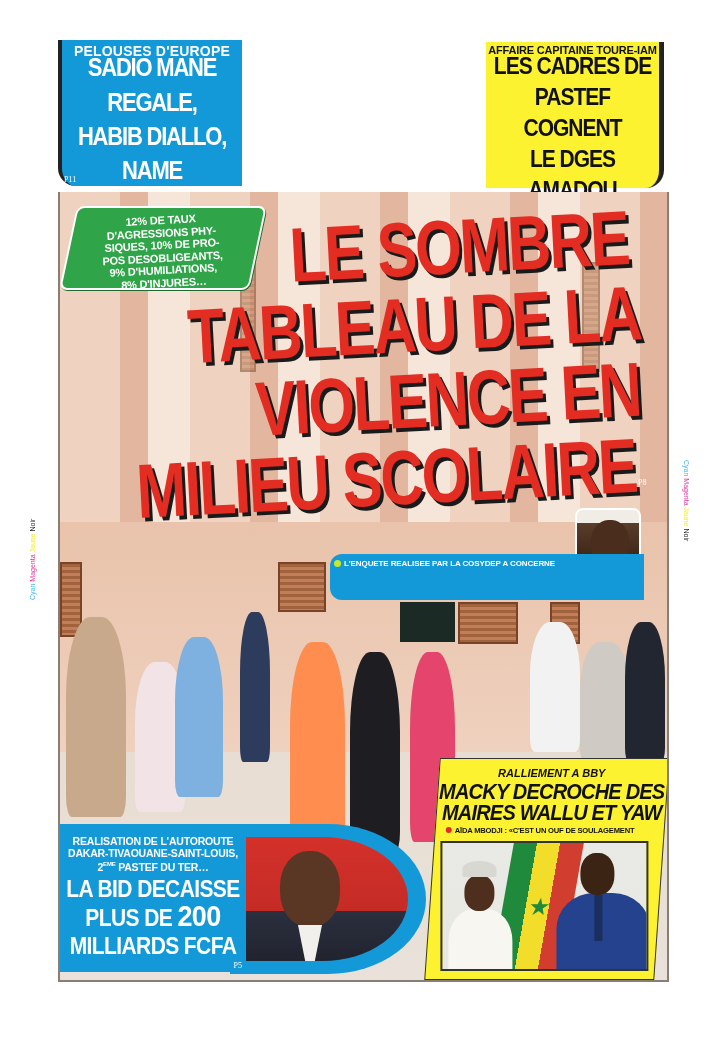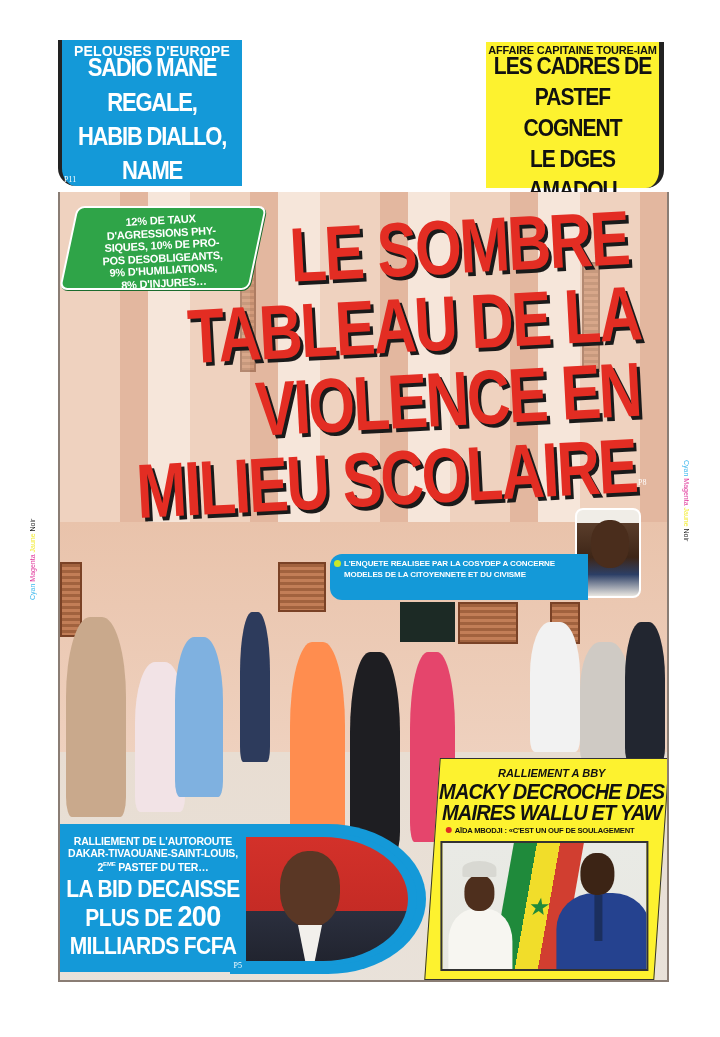--- a/index.html
+++ b/index.html
@@ -46,21 +46,21 @@
   .green-box .txt { position: absolute; left: 0; top: 6px; width: 100%; text-align: center; transform: skewX(12deg) rotate(-3deg); color: #fff; font-weight: 900; font-size: 11px; line-height: 12.5px; letter-spacing: -0.2px; }
 
   .headline { position: absolute; left: 14px; top: 22px; width: 580px; color: #e32d23; font-weight: 900; font-family: "Liberation Sans", sans-serif; text-shadow: 3px 3px 0 #1a1a1a; transform: rotate(-3deg); transform-origin: center; letter-spacing: -2px; }
   .headline .l { display: block; text-align: right; font-size: 60px; line-height: 60px; transform: scaleY(1.28); transform-origin: right top; }
   .headline .l1 { padding-right: 20px; }
   .headline .l2 { padding-right: 12px; margin-top: 16px; }
   .headline .l3 { padding-right: 16px; margin-top: 16px; }
   .headline .l4 { padding-right: 24px; margin-top: 16px; }
   .pg-p8 { position: absolute; left: 578px; top: 286px; font-size: 8px; color: #fff; font-family: Liberation Serif, serif; }
 
-  .enquete { position: absolute; left: 270px; top: 362px; width: 258px; height: 46px; background: #1499d8; border-radius: 12px 0 0 12px; color: #fff; font-weight: 700; font-size: 8px; line-height: 10.5px; padding: 5px 0 0 14px; letter-spacing: -0.1px; }
+  .enquete { position: absolute; left: 270px; top: 362px; width: 314px; height: 46px; background: #1499d8; border-radius: 12px 0 0 12px; color: #fff; font-weight: 700; font-size: 8px; line-height: 10.5px; padding: 5px 0 0 14px; letter-spacing: -0.1px; }
   .enquete .bullet { position: absolute; left: 4px; top: 6px; width: 7px; height: 7px; border-radius: 50%; background: #c8e82a; }
   .portrait1 { position: absolute; left: 515px; top: 316px; width: 66px; height: 90px; border-radius: 8px; border: 2px solid #fff; background: linear-gradient(180deg, #f0ede7 0%, #f0ede7 15%, #5a3d2b 15%, #3e2617 55%, #2c3f66 75%, #e9e6e0 100%); overflow: hidden; }
   .portrait1 .face { position: absolute; left: 14px; top: 10px; width: 38px; height: 48px; border-radius: 45%; background: #4a2d1c; }
 
   
   .bid-box { position: absolute; left: 0; top: 632px; width: 186px; height: 148px; background: #1499d8; color: #fff; text-align: center; padding-top: 12px; }
   .bid-box .kicker { font-weight: 700; font-size: 10.5px; line-height: 11.5px; letter-spacing: -0.2px; }
   .bid-box .kicker sup { font-size: 6px; }
   .bid-box .head { font-weight: 900; font-size: 21px; line-height: 25px; margin-top: 6px; letter-spacing: -0.6px; transform: scaleY(1.12); }
   .bid-box .head .big { font-size: 27px; }
@@ -171,32 +171,31 @@
     <span class="l l4">MILIEU SCOLAIRE</span>
   </h1>
   <span class="pg-p8">P8</span>
 
   <div class="portrait1">
       <div class="face"></div>
     </div>
   <div class="enquete">
     <span class="bullet"></span>
     <div>L'ENQUETE REALISEE PAR LA COSYDEP A CONCERNE</div>
-    <div>MODELES DE LA CITOYENNETE ET DU CIVISME</div>
   </div>
 
   <div class="bid-oval">
     <div class="inner">
         <div class="face"></div>
         <div class="shirt"></div>
       </div>
   </div>
   <div class="bid-box">
     <div class="kicker">
-      <div>RALLIEMENT DE L'AUTOROUTE</div>
+      <div>REALISATION DE L'AUTOROUTE</div>
       <div>DAKAR-TIVAOUANE-SAINT-LOUIS,</div>
       <div><span>2</span><sup>EME</sup><span> PASTEF DU TER…</span></div>
     </div>
     <div class="head">
       <div>LA BID DECAISSE</div>
       <div><span>PLUS DE </span><span class="big">200</span></div>
       <div>MILLIARDS FCFA</div>
     </div>
     <span class="pg">P5</span>
   </div>

